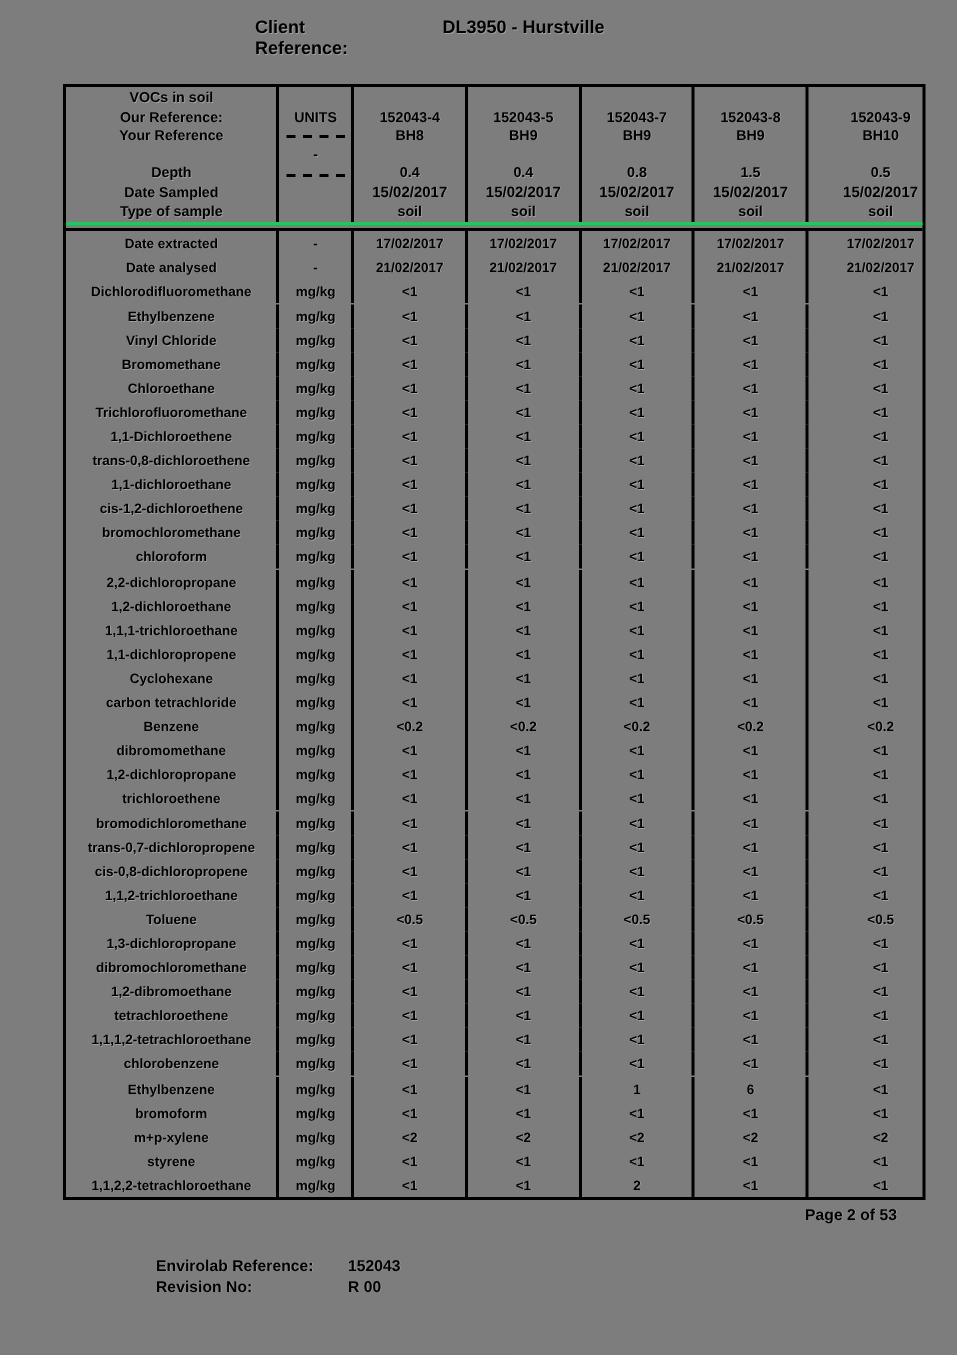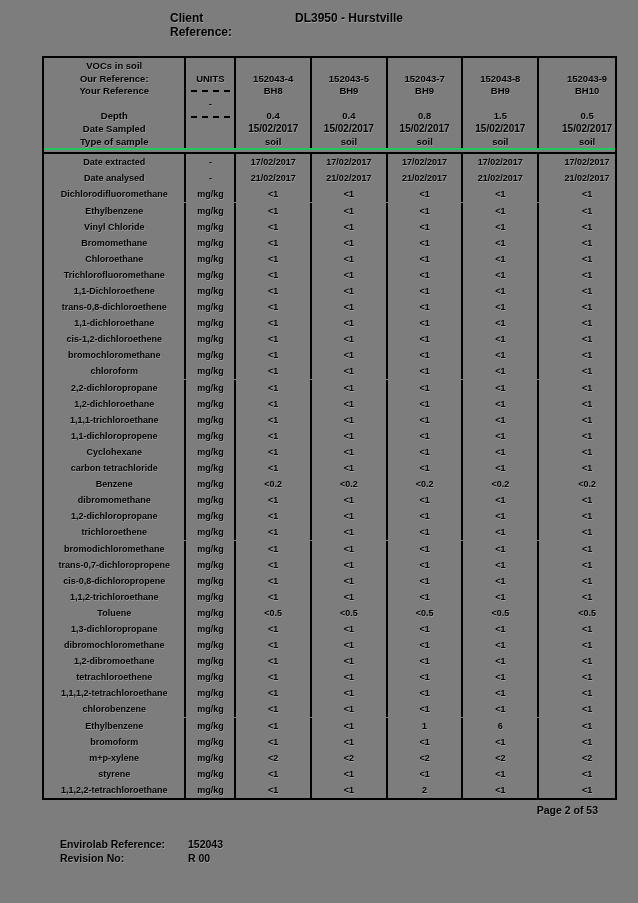--- a/index.html
+++ b/index.html
@@ -40,21 +40,21 @@
   .dashline .rule { width:82%; border-top:2px dashed #000; }
 
   
   .tbody { border-top:2px solid #000; margin-top:2px; }
   .trow { display:flex; height:16.1px; align-items:flex-end; }
   .tcell { text-align:center; font-size:9px; line-height:16px; white-space:nowrap; overflow:hidden; }
 
   
   .footer { position:absolute; left:60px; top:837px; font-size:10.5px; }
   .footer .row { display:flex; line-height:14px; }
-  .footer .flbl { width:128px; }
+  .footer .flbl { width:128px;margin-left:44px; }
   .page-num { position:absolute; top:804px; right:40px; font-size:10.5px; }
 </style>
 </head>
 <body>
 
 <div class="page">
 
   <div class="client-ref t">
     <span class="lbl">Client Reference:</span>
     <span class="val">DL3950 - Hurstville</span>

